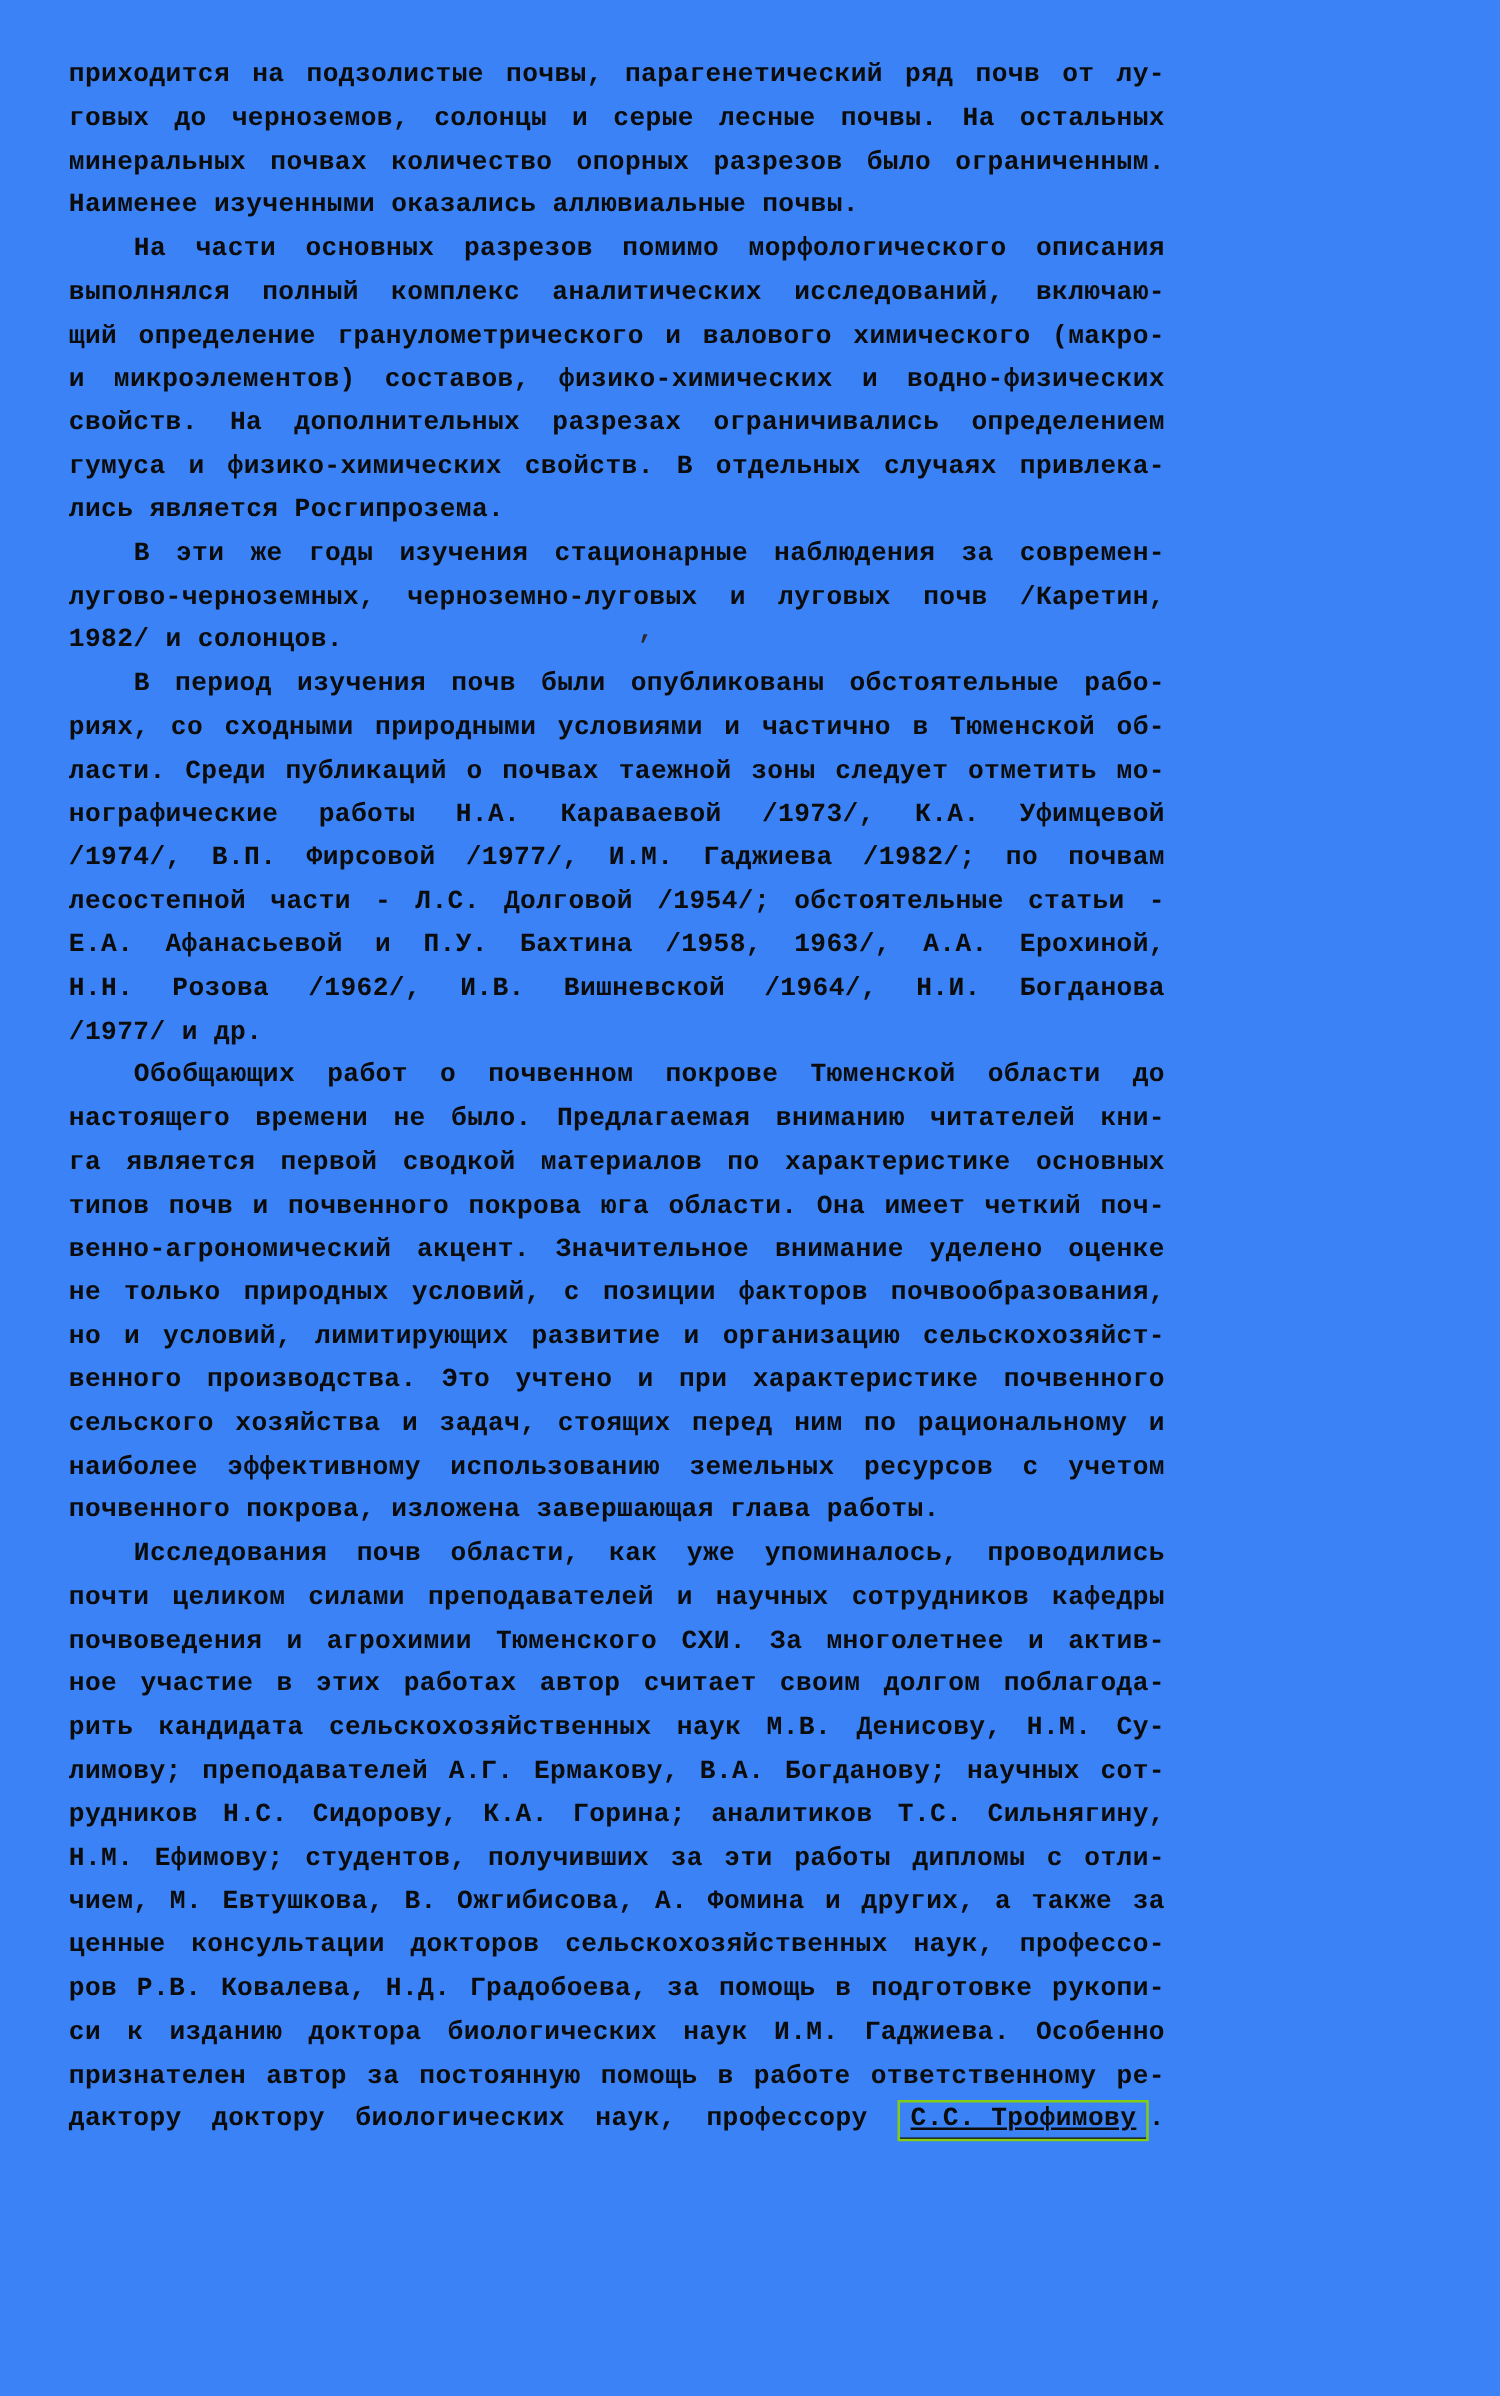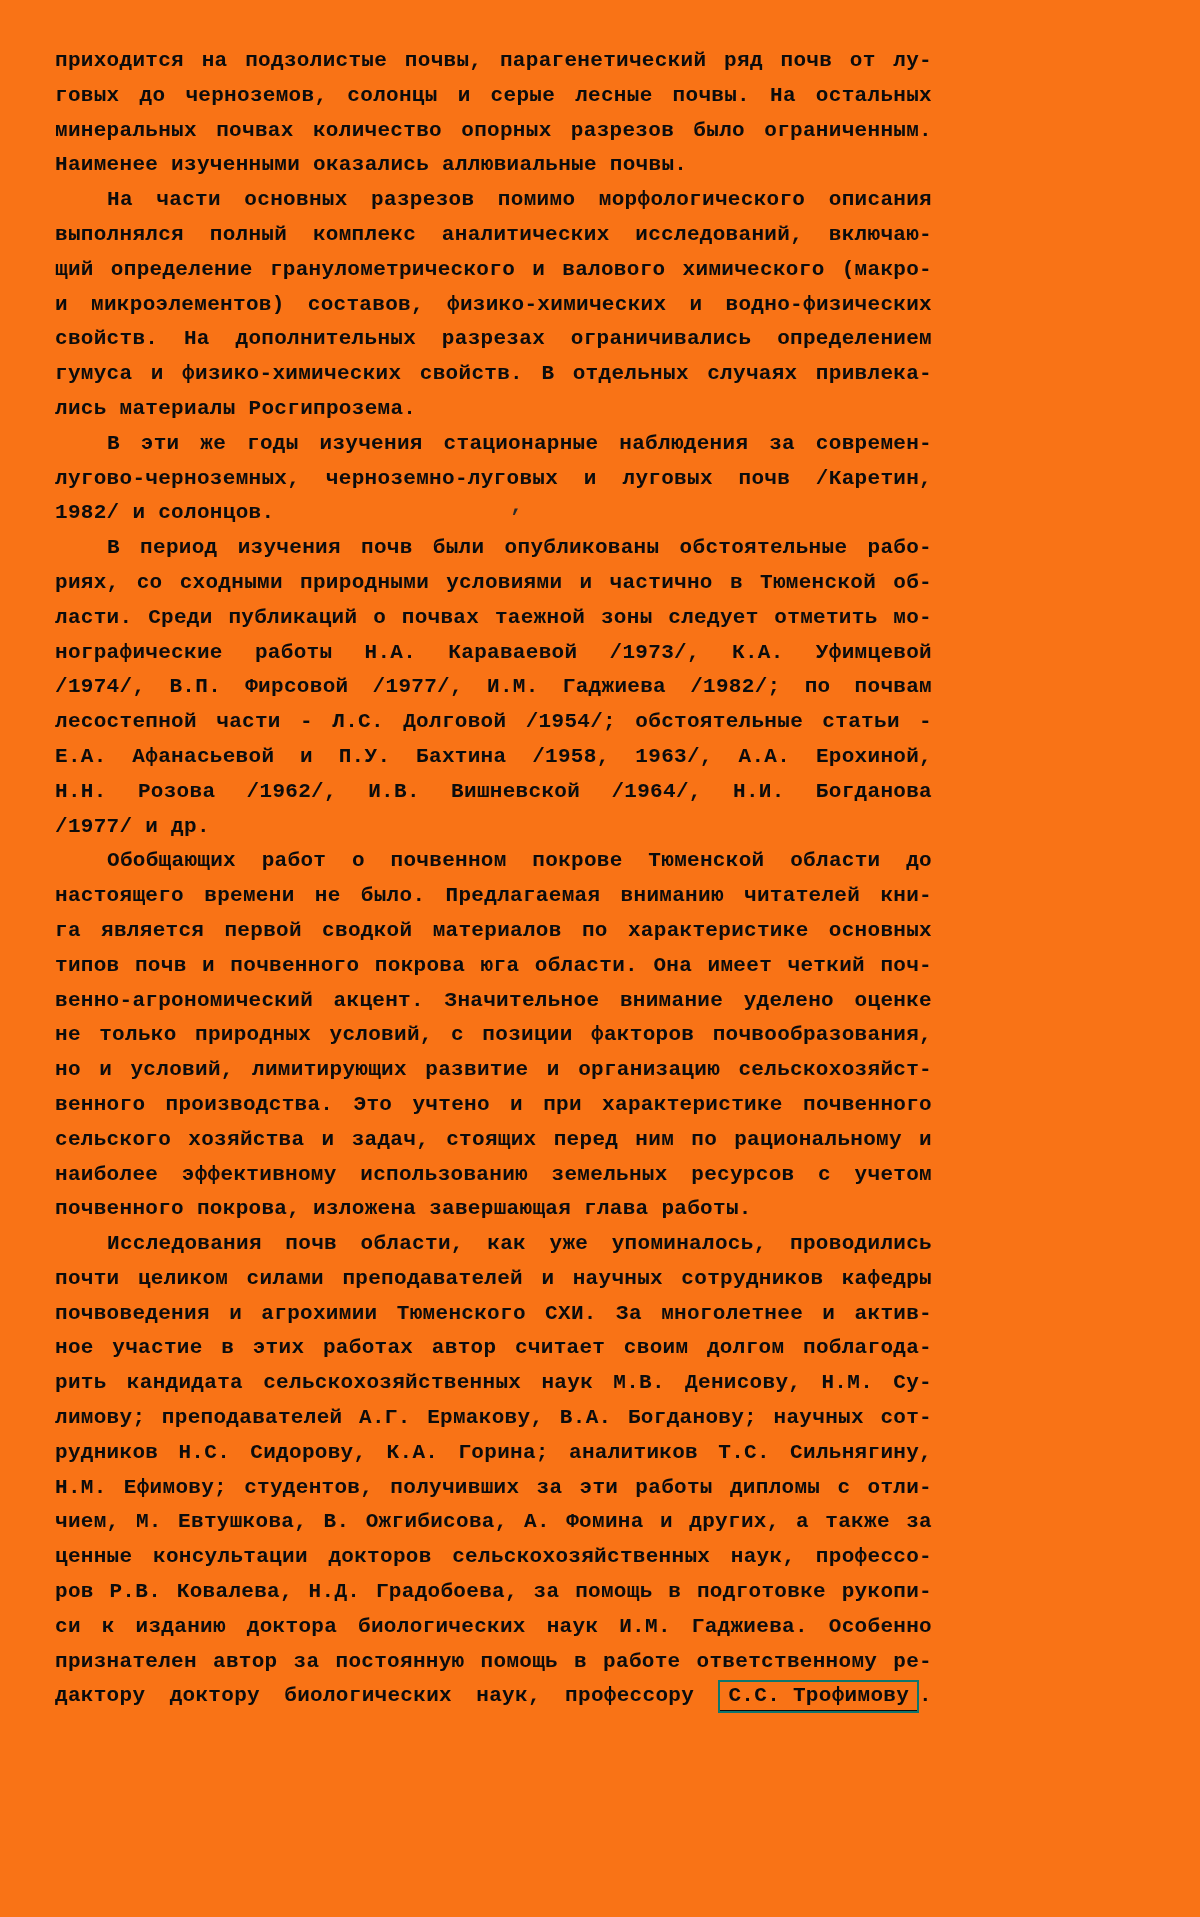--- a/index.html
+++ b/index.html
@@ -5,21 +5,21 @@
 <style>
   html, body { margin: 0; padding: 0; }
   body {
     width: 1200px; height: 1917px;
     background: #ffffff;
     font-family: "Liberation Mono", "DejaVu Sans Mono", monospace;
   }
   .page {
     position: relative;
     width: 1200px; height: 1917px;
-    background: #f97316;
+    background: #3b82f6;
     overflow: hidden;
   }
   .text-block {
     position: absolute;
     left: 55px; top: 44px;
     width: 877px;
     color: #0c0c0c;
   }
   .line {
     font-family: "Liberation Mono", "DejaVu Sans Mono", monospace;
@@ -30,24 +30,25 @@
     height: 34.8px;
     white-space: normal;
     text-align: justify;
     text-align-last: justify;
     overflow: visible;
   }
   .line.indent { padding-left: 52px; }
   .line.end { text-align: center; text-align-last: left; }
   .boxed {
     display: inline-block;
-    border: 2px solid #0f766e;
+    border: 2px solid #84cc16;
     padding: 0 8px 2px 8px;
     line-height: 27px;
     box-shadow: 0 -2px 0 -1px #0c0c0c inset;
+    text-decoration: underline;
   }
   .stray {
     display: inline-block;
     margin-left: 236px;
     position: relative;
     top: -7px;
     color: #2a2a2a;
   }
 </style>
 </head>
@@ -58,21 +59,21 @@
       <div class="line"><span>приходится на подзолистые почвы, парагенетический ряд почв от лу-</span></div>
       <div class="line"><span>говых до черноземов, солонцы и серые лесные почвы. На остальных</span></div>
       <div class="line"><span>минеральных почвах количество опорных разрезов было ограниченным.</span></div>
       <div class="line end"><span>Наименее изученными оказались аллювиальные почвы.</span></div>
       <div class="line indent"><span>На части основных разрезов помимо морфологического описания</span></div>
       <div class="line"><span>выполнялся полный комплекс аналитических исследований, включаю-</span></div>
       <div class="line"><span>щий определение гранулометрического и валового химического (макро-</span></div>
       <div class="line"><span>и микроэлементов) составов, физико-химических и водно-физических</span></div>
       <div class="line"><span>свойств. На дополнительных разрезах ограничивались определением</span></div>
       <div class="line"><span>гумуса и физико-химических свойств. В отдельных случаях привлека-</span></div>
-      <div class="line end"><span>лись материалы Росгипрозема.</span></div>
+      <div class="line end"><span>лись является Росгипрозема.</span></div>
       <div class="line indent"><span>В эти же годы изучения стационарные наблюдения за современ-</span></div>
       <div class="line"><span>лугово-черноземных, черноземно-луговых и луговых почв /Каретин,</span></div>
       <div class="line end"><span>1982/ и солонцов.</span><span class="stray">,</span></div>
       <div class="line indent"><span>В период изучения почв были опубликованы обстоятельные рабо-</span></div>
       <div class="line"><span>риях, со сходными природными условиями и частично в Тюменской об-</span></div>
       <div class="line"><span>ласти. Среди публикаций о почвах таежной зоны следует отметить мо-</span></div>
       <div class="line"><span>нографические работы Н.А. Караваевой /1973/, К.А. Уфимцевой</span></div>
       <div class="line"><span>/1974/, В.П. Фирсовой /1977/, И.М. Гаджиева /1982/; по почвам</span></div>
       <div class="line"><span>лесостепной части - Л.С. Долговой /1954/; обстоятельные статьи -</span></div>
       <div class="line"><span>Е.А. Афанасьевой и П.У. Бахтина /1958, 1963/, А.А. Ерохиной,</span></div>

